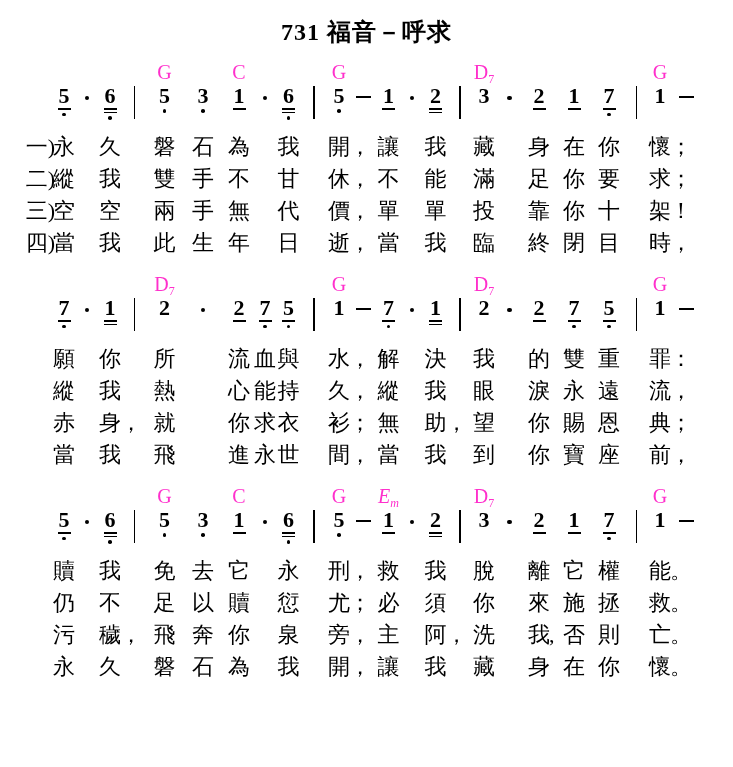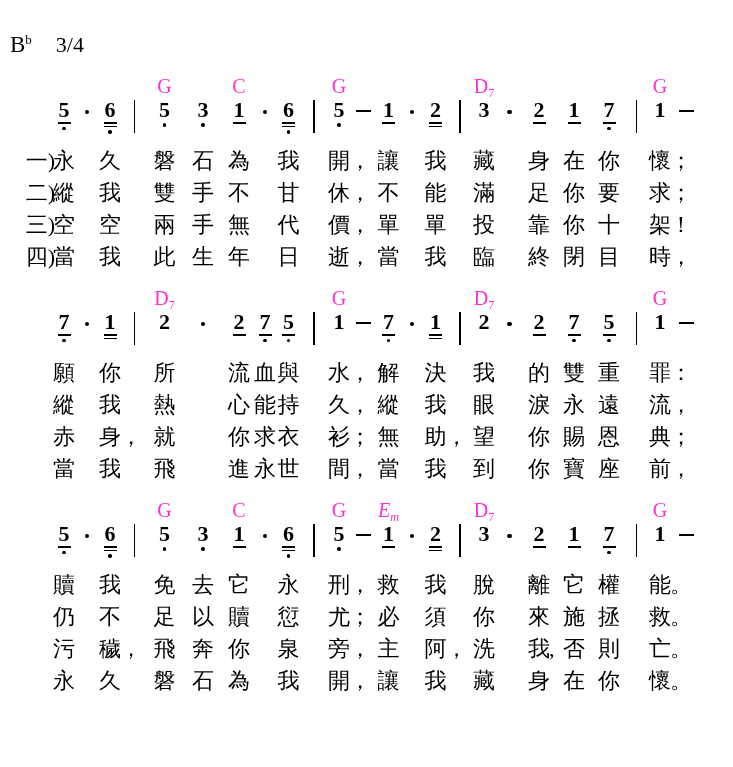--- a/index.html
+++ b/index.html
@@ -37,23 +37,21 @@
 
   .lyric-row { height:32px; font-size:22px; }
   .syl { position:relative; justify-self:center; line-height:30px; white-space:nowrap; }
   .syl .p   { position:absolute; left:100%; top:0; margin-left:-1px; }
   .syl .pre { position:absolute; right:100%; top:0; margin-right:-2px; }
 </style>
 </head>
 <body>
 
 <div class="page">
-  <div class="keyline">
-    <span class="keyroot">B</span><span class="keyacc">b</span><span class="ts">3/4</span>
-  </div>
+  <div class="title">731  福音－呼求</div>
   <div id="sections">
       <div class="section">
         <div class="grid chord-row" style="grid-template-columns: 24px 22px 24px 25px 35px 42px 30px 22px 25px 26px 24px 25px 25px 22px 25px 24px 24px 27px 32px 38px 32px 23px 24px 28px;">
           <span class="chord" style="grid-column: 5;">G</span>
           <span class="chord" style="grid-column: 7;">C</span>
           <span class="chord" style="grid-column: 11;">G</span>
           <span class="chord" style="grid-column: 17;">D<sub>7</sub></span>
           <span class="chord" style="grid-column: 23;">G</span>
         </div>
         <div class="grid note-row" style="grid-template-columns: 24px 22px 24px 25px 35px 42px 30px 22px 25px 26px 24px 25px 25px 22px 25px 24px 24px 27px 32px 38px 32px 23px 24px 28px;">

